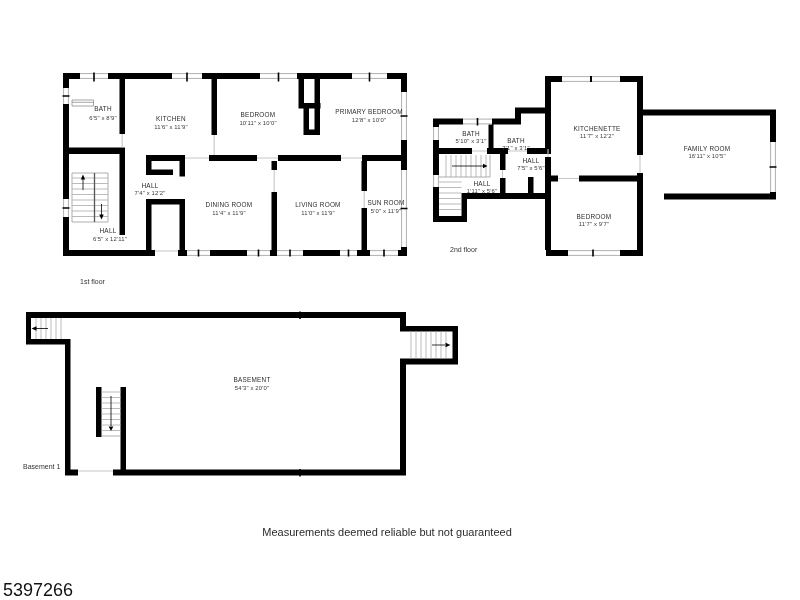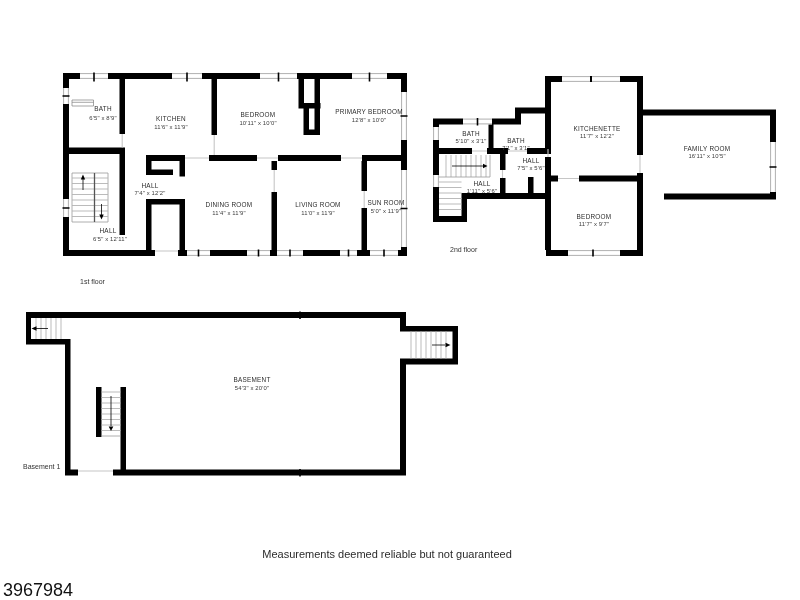--- a/index.html
+++ b/index.html
@@ -170,14 +170,14 @@
 <div class="lbl room-name" style="left:707px;top:147.5px">FAMILY ROOM</div>
 <div class="lbl room-dims" style="left:707px;top:155.5px">16'11" x 10'5"</div>
 <div class="lbl room-name" style="left:594px;top:216px">BEDROOM</div>
 <div class="lbl room-dims" style="left:594px;top:224px">11'7" x 9'7"</div>
 <div class="floor-caption" style="left:450px;top:249px">2nd floor</div>
 
 <div class="lbl room-name" style="left:252px;top:379px">BASEMENT</div>
 <div class="lbl room-dims" style="left:252px;top:387.5px">54'3" x 20'0"</div>
 <div class="floor-caption" style="left:23px;top:465.5px">Basement 1</div>
 
-<div class="footer-note" style="left:387px;top:554px">Measurements deemed reliable but not guaranteed</div>
-<div class="listing-id" style="left:3px;top:580px">3967984</div>
+<div class="footer-note" style="left:387px;top:532px">Measurements deemed reliable but not guaranteed</div>
+<div class="listing-id" style="left:3px;top:580px">5397266</div>
 
 </body></html>

